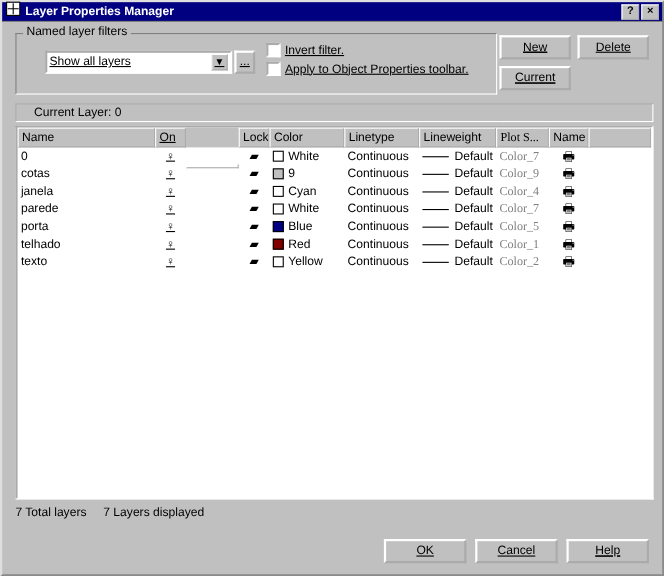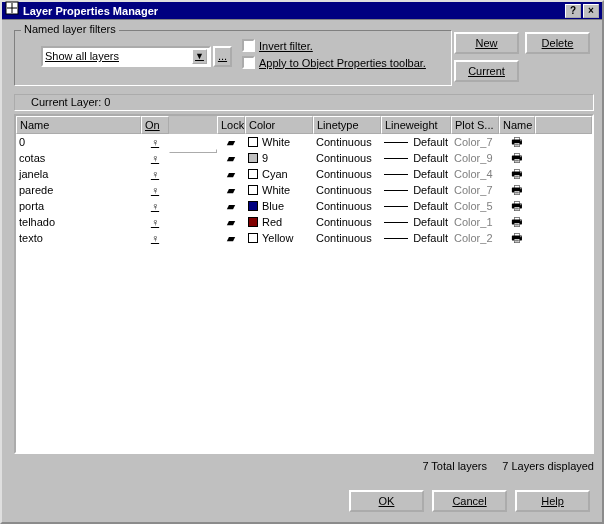--- a/index.html
+++ b/index.html
@@ -27,25 +27,25 @@
 .lv-body { }
 .lv-row { display: flex; height: 16px; line-height: 15px; }
 .lv-row .cell { padding: 0 3px; overflow: hidden; white-space: nowrap; display: flex; align-items: center; }
 .col-name { width: 125px; }
 .col-on { width: 28px; justify-content: center; text-decoration: underline; }
 .col-freeze { width: 48px; justify-content: center; margin-top: 33px; }
 .col-lock { width: 28px; justify-content: center; }
 .col-color { width: 68px; }
 .col-ltype { width: 68px; }
 .col-lweight { width: 70px; }
-.col-plots { width: 48px; }
+.col-plots { width: 48px; font-family: Liberation Serif, serif; }
 .col-plot { width: 36px; justify-content: center; }
 .swatch { width: 10px; height: 10px; border: 1px solid #000; margin-right: 4px; flex-shrink: 0; }
 .gray { color: #808080; }
-.status { position: absolute; left: 12px; top: 456px; width: 580px; height: 16px; line-height: 16px; text-align: right; }
+.status { position: absolute; left: 12px; top: 456px; width: 580px; height: 16px; line-height: 16px; }
 .bottom-btns { position: absolute; right: 12px; bottom: 10px; display: flex; gap: 8px; }
 .bottom-btns .btn { width: 75px; height: 22px; }
 .lw-line { flex:1; border-top: 1px solid #000; margin-right: 5px; margin-top: 1px; }
 .plot-icon { font-size: 12px; }
 </style>
 </head>
 <body>
 
 <div class="dialog">
   <div class="titlebar">

